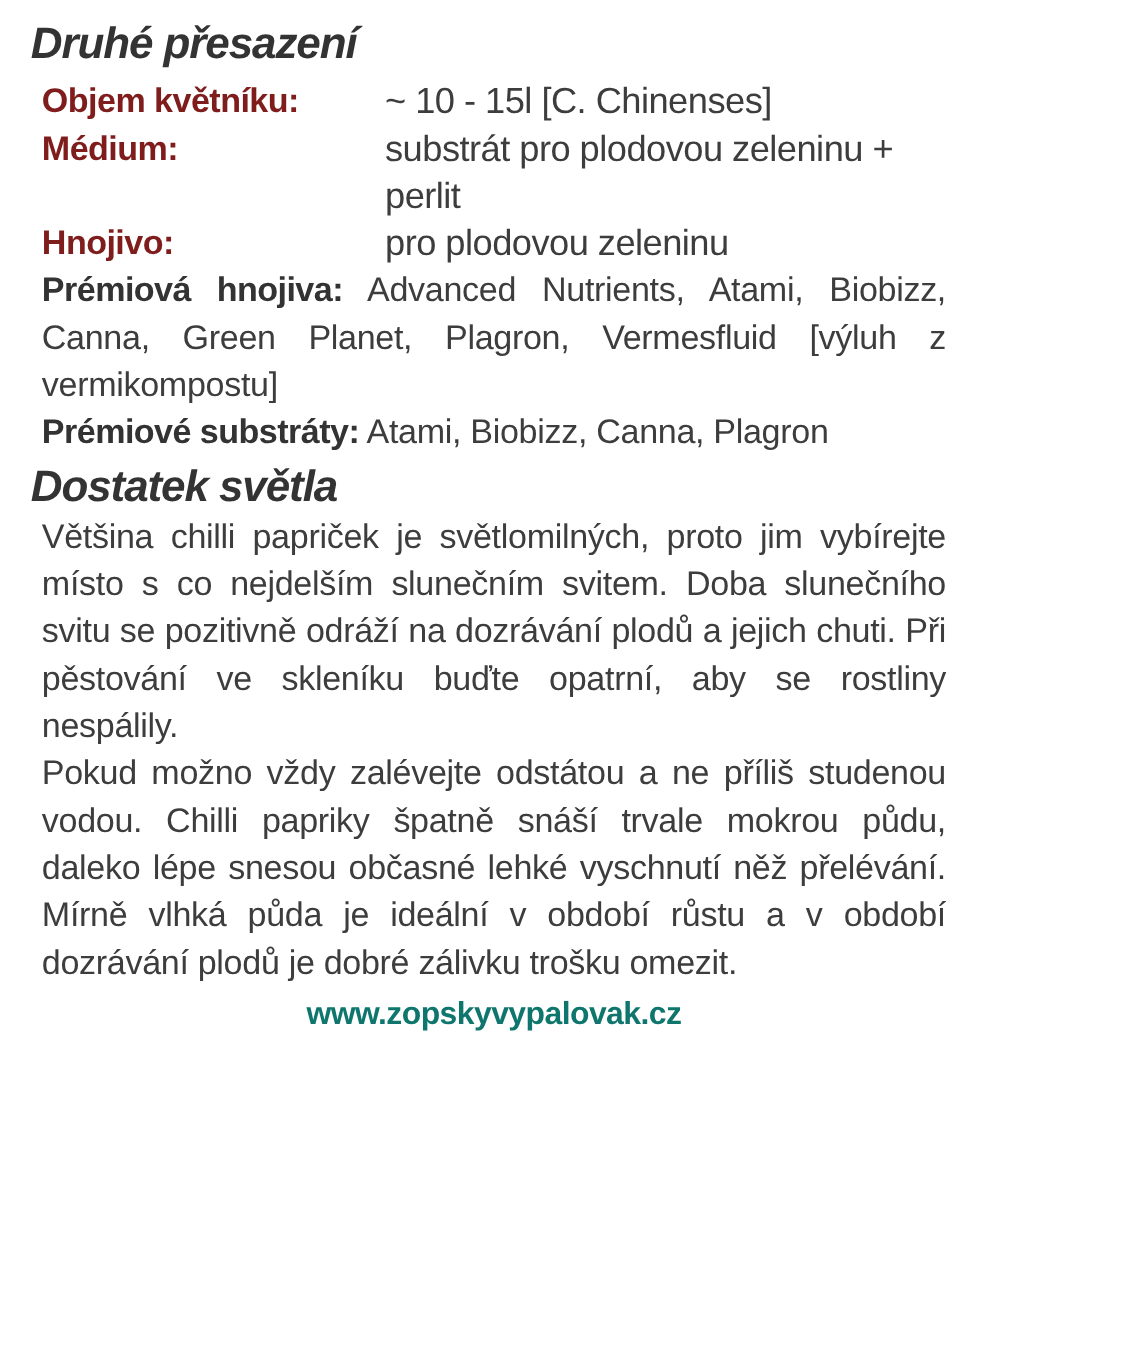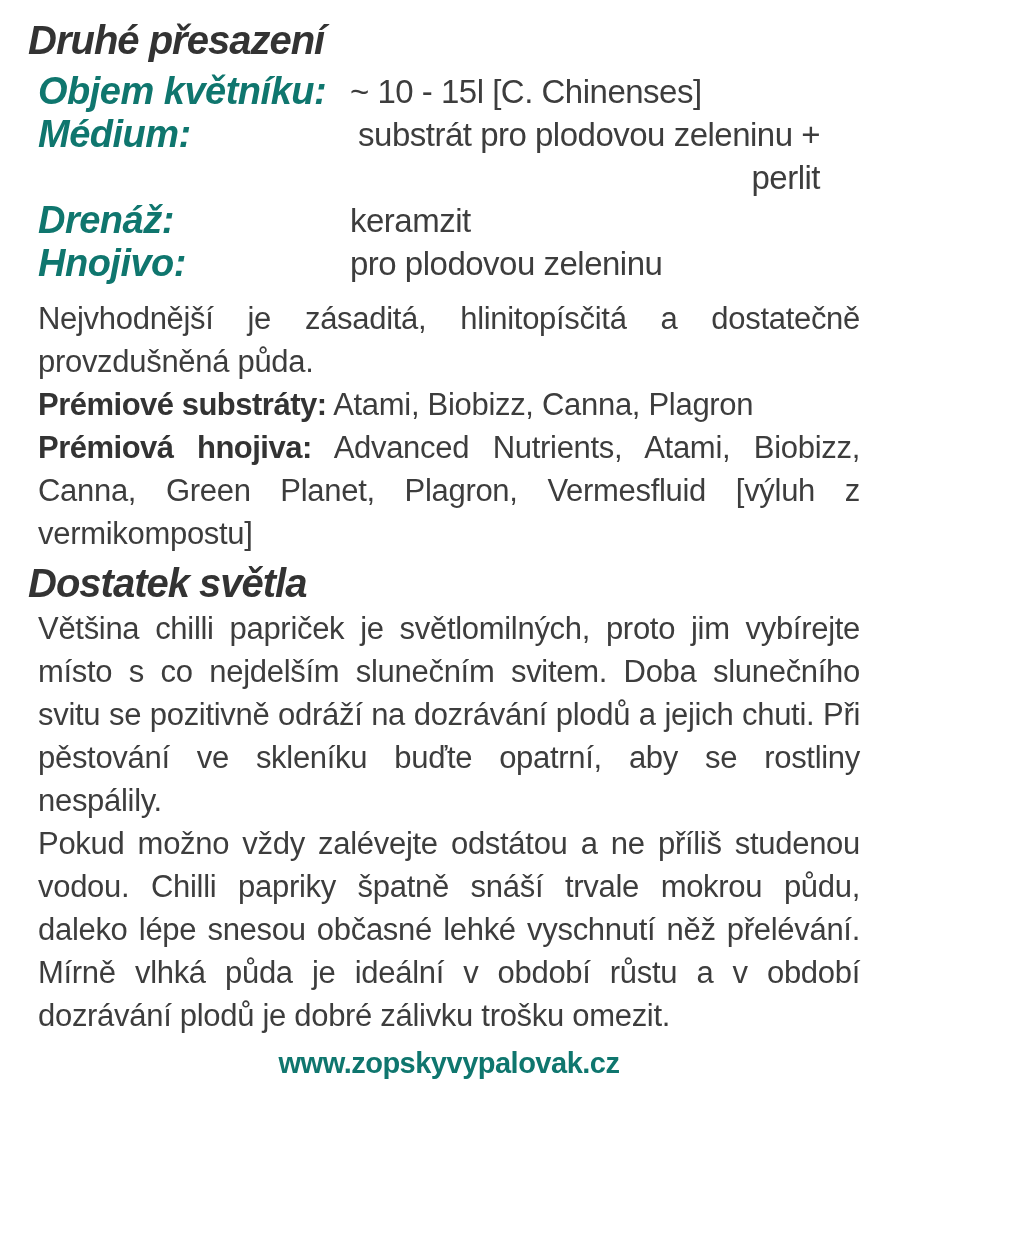--- a/index.html
+++ b/index.html
@@ -36,32 +36,30 @@
   }
   
   .specs { margin-top: 6px; }
   .spec-row {
     display: flex;
     align-items: flex-start;
   }
   .spec-label {
     flex: 0 0 312px;
     font-weight: bold;
-    font-size: 38px;
+    font-size: 31px;
     line-height: 43px;
-    color: #0f766e;
+    color: #7f1d1d;
     letter-spacing: -0.5px;
-    font-style: italic;
   }
   .spec-value {
     max-width: 470px;
     font-size: 33px;
     line-height: 43px;
     letter-spacing: -0.5px;
-    text-align: right;
   }
   
   .para {
     margin: 0;
     font-size: 31px;
     line-height: 43px;
     text-align: justify;
     text-justify: inter-character;
     letter-spacing: -0.3px;
   }
@@ -92,34 +90,29 @@
     <div class="specs">
       <div class="spec-row">
         <span class="spec-label">Objem květníku:</span>
         <span class="spec-value">~ 10 - 15l [C. Chinenses]</span>
       </div>
       <div class="spec-row">
         <span class="spec-label">Médium:</span>
         <span class="spec-value">substrát pro plodovou zeleninu + perlit</span>
       </div>
       <div class="spec-row">
-        <span class="spec-label">Drenáž:</span>
-        <span class="spec-value">keramzit</span>
-      </div>
-      <div class="spec-row">
         <span class="spec-label">Hnojivo:</span>
         <span class="spec-value">pro plodovou zeleninu</span>
       </div>
     </div>
 
-    <p class="para gap-top">Nejvhodnější je zásaditá, hlinitopísčitá a dostatečně provzdušněná půda.</p>
+
+    <p class="para"><strong>Prémiová hnojiva:</strong> <span>Advanced Nutrients, Atami, Biobizz, Canna, Green Planet, Plagron, Vermesfluid [výluh z vermikompostu]</span></p>
 
     <p class="para"><strong>Prémiové substráty:</strong> <span>Atami, Biobizz, Canna, Plagron</span></p>
-
-    <p class="para"><strong>Prémiová hnojiva:</strong> <span>Advanced Nutrients, Atami, Biobizz, Canna, Green Planet, Plagron, Vermesfluid [výluh z vermikompostu]</span></p>
   </div>
 
   <h1 class="section-heading gap-top">Dostatek světla</h1>
 
   <div class="content">
     <p class="para">Většina chilli papriček je světlomilných, proto jim vybírejte místo s co nejdelším slunečním svitem. Doba slunečního svitu se pozitivně odráží na dozrávání plodů a jejich chuti. Při pěstování ve skleníku buďte opatrní, aby se rostliny nespálily.</p>
   </div>
 
 
   <div class="content">

